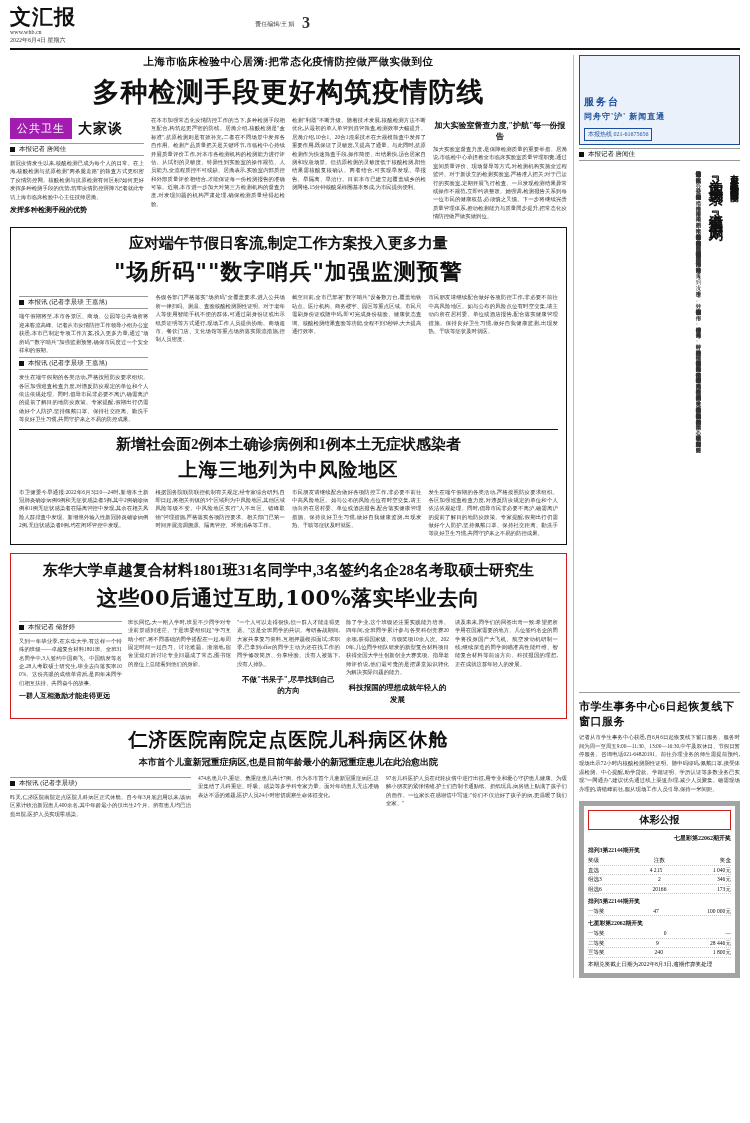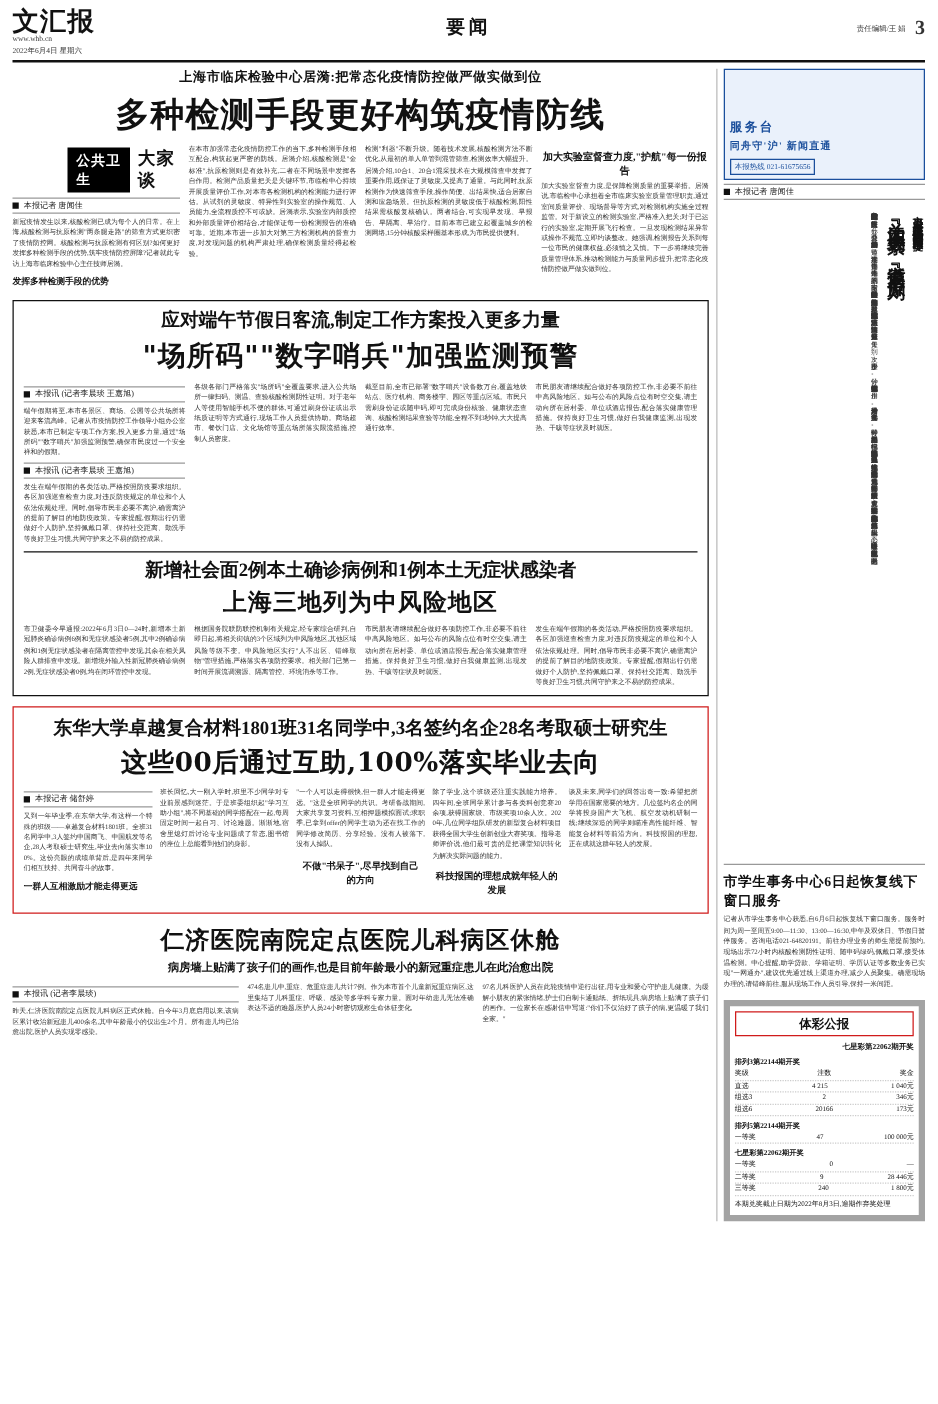--- a/index.html
+++ b/index.html
@@ -26,21 +26,21 @@
   
   .body-wrap{display:flex;gap:6px;margin-top:5px;}
   .left-col{width:560px;}
   .right-col{width:162px;border-left:1px solid #bbb;padding-left:5px;}
 
   
   .kicker{font-size:10.5px;font-weight:bold;text-align:center;letter-spacing:.5px;}
   .headline-1{font-size:27px;font-weight:bold;text-align:center;letter-spacing:1px;margin:5px 0 6px;font-family:"DejaVu Serif",serif;}
 
   .badge-row{display:flex;align-items:center;gap:6px;margin:2px 0 4px;}
-  .badge{background:#000000;color:#fff;font-size:11px;font-weight:bold;padding:3px 7px;letter-spacing:1px;margin-left:44px;}
+  .badge{background:#a21caf;color:#fff;font-size:11px;font-weight:normal;padding:3px 7px;letter-spacing:1px;}
   .badge-sub{font-size:14px;font-weight:bold;letter-spacing:1px;}
 
   .byline{font-size:6.5px;color:#222;border-top:1px solid #999;border-bottom:1px solid #999;padding:1px 0;margin:3px 0;display:flex;gap:4px;align-items:center;}
   .byline .sq{display:inline-block;width:5px;height:5px;background:#111;}
 
   .cols-4{display:flex;gap:7px;}
   .col{flex:1;}
   .txt{font-size:5.4px;line-height:1.55;text-align:justify;color:#333;word-break:break-all;}
   .sub-h{font-size:8px;font-weight:bold;margin:4px 0 3px;text-align:center;}
   .sub-h2{font-size:7px;font-weight:bold;margin:4px 0 3px;}
@@ -88,21 +88,20 @@
 <body>
 
 <div class="page">
 
   <div class="masthead">
     <div class="logo-block">
       <div class="paper-name">文汇报</div>
       <div class="paper-url">www.whb.cn</div>
       <div class="paper-date">2022年6月4日 星期六</div>
     </div>
-    <div class="mast-center">要闻</div>
     <div class="mast-right">
       <span>责任编辑/王 娟</span>
       <span class="page-num">3</span>
     </div>
   </div>
 
   <div class="body-wrap">
 
     <div class="left-col">
 
@@ -210,21 +209,21 @@
             <div class="pullquote">科技报国的理想成就年轻人的发展</div>
           </div>
           <div class="col">
             <div class="txt">谈及未来,同学们的回答出奇一致:希望把所学用在国家需要的地方。几位签约名企的同学将投身国产大飞机、航空发动机研制一线;继续深造的同学则瞄准高性能纤维、智能复合材料等前沿方向。科技报国的理想,正在成就这群年轻人的发展。</div>
           </div>
         </div>
       </div>
 
       <div>
         <div class="headline-4">仁济医院南院定点医院儿科病区休舱</div>
-        <div class="sub-line">病房墙上贴满了孩子们的画作,也是目前年龄最小的新冠重症患儿在此治愈出院</div>
+        <div class="sub-line">本市首个儿童新冠重症病区,也是目前年龄最小的新冠重症患儿在此治愈出院</div>
         <div class="cols-3">
           <div class="col">
             <div class="byline">
               <span class="sq"></span>
               <span>本报讯 (记者李晨琰)</span>
             </div>
             <div class="txt">昨天,仁济医院南院定点医院儿科病区正式休舱。自今年3月底启用以来,该病区累计收治新冠患儿400余名,其中年龄最小的仅出生2个月。所有患儿均已治愈出院,医护人员实现零感染。</div>
           </div>
           <div class="col">
             <div class="txt">474名患儿中,重症、危重症患儿共计7例。作为本市首个儿童新冠重症病区,这里集结了儿科重症、呼吸、感染等多学科专家力量。面对年幼患儿无法准确表达不适的难题,医护人员24小时密切观察生命体征变化,</div>

